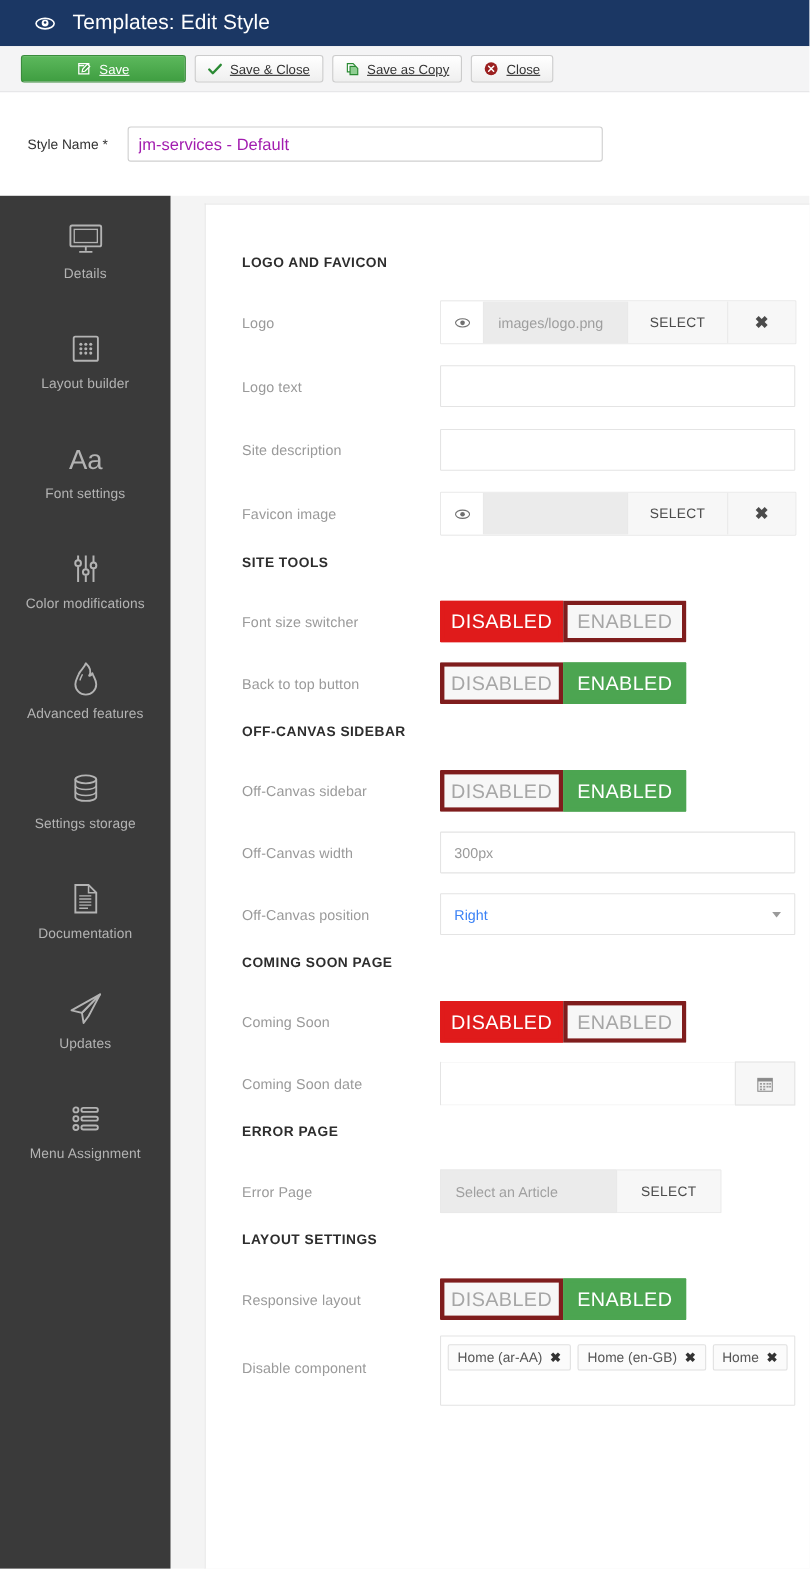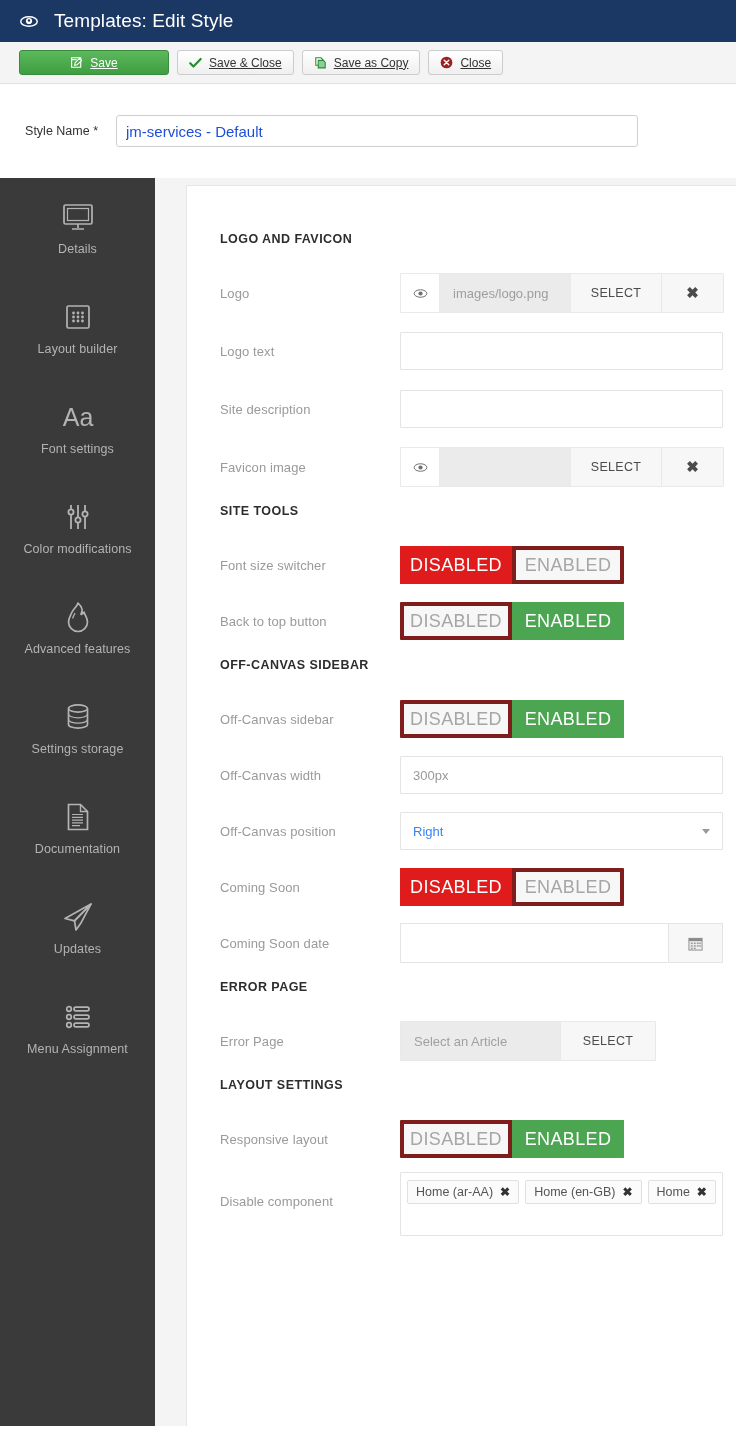--- a/index.html
+++ b/index.html
@@ -10,21 +10,21 @@
     background: #ffffff;
     overflow: hidden;
   }
 
   
   .header {
     height: 42px;
     background: #1b3764;
     display: flex;
     align-items: center;
-    padding-left: 18px;
+    padding-left: 30px;
     gap: 14px;
   }
   .header-eye { width: 22px; height: 22px; display:block; }
   .header-title {
     color: #ffffff;
     font-size: 19px;
     font-weight: 400;
     letter-spacing: .1px;
   }
 
@@ -72,26 +72,26 @@
     padding-left: 24px;
   }
   .stylename-label {
     font-size: 12.5px;
     color: #333;
     width: 92px;
     text-align: right;
     padding-right: 18px;
   }
   .stylename-input {
-    width: 522px;
+    width: 432px;
     height: 32px;
     border: 1px solid #cfcfcf;
     border-radius: 3px;
     font-size: 15px;
-    color: #1d4ed8;
+    color: #a21caf;
     padding: 0 9px;
     font-family: "Liberation Sans", sans-serif;
     background: #fff;
   }
 
   
   .body-wrap {
     display: flex;
     height: 1248px;
     background: #f4f4f4;
@@ -611,20 +611,21 @@
       <div class="frow tight">
         <div class="flabel">Off-Canvas position</div>
         <div class="fctl">
           <div class="selectbox">
             <span>Right</span>
             <span class="caret"></span>
           </div>
         </div>
       </div>
 
+      <div class="grp-title spaced">COMING SOON PAGE</div>
 
       <div class="frow tight">
         <div class="flabel">Coming Soon</div>
         <div class="fctl">
           <div class="toggle">
             <div class="on-red">DISABLED</div>
             <div>ENABLED</div>
           </div>
         </div>
       </div>

